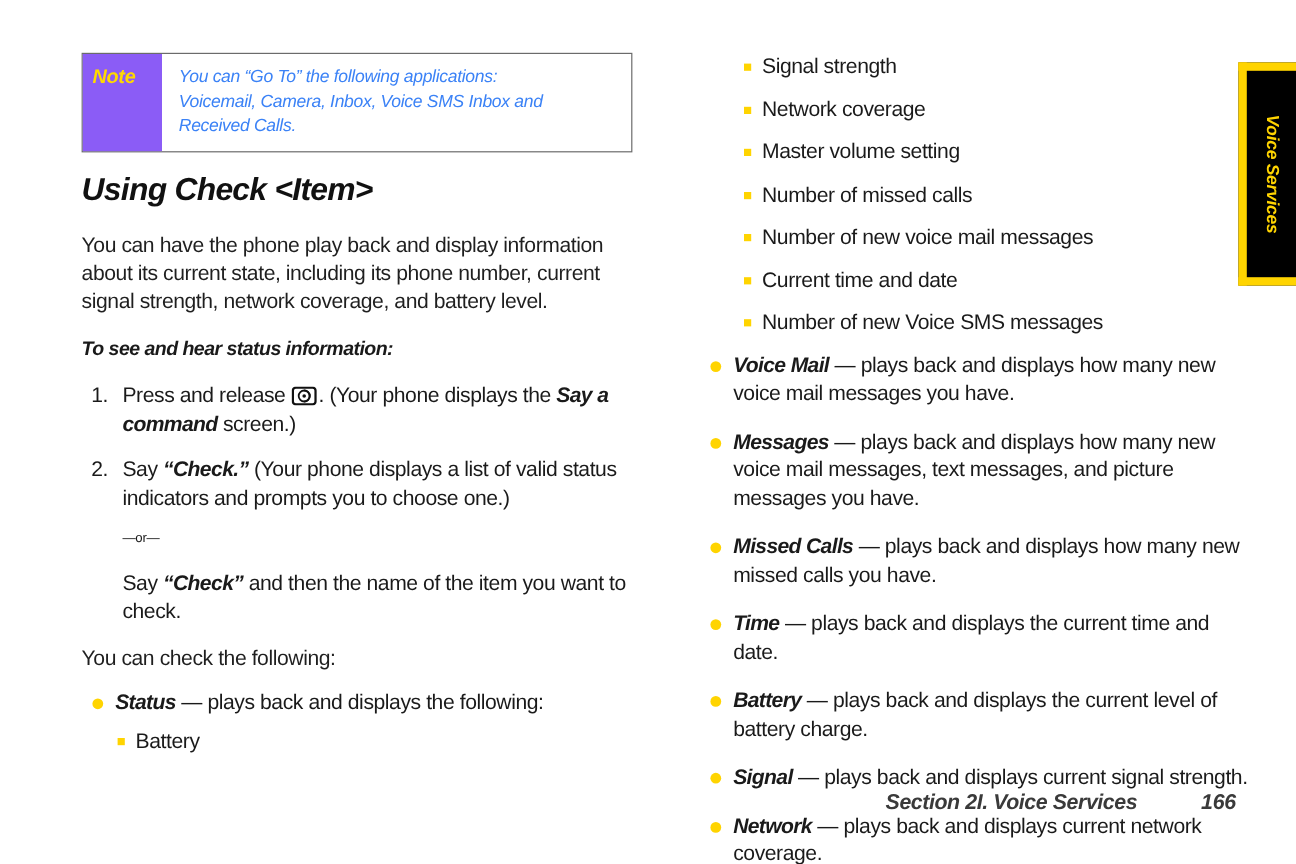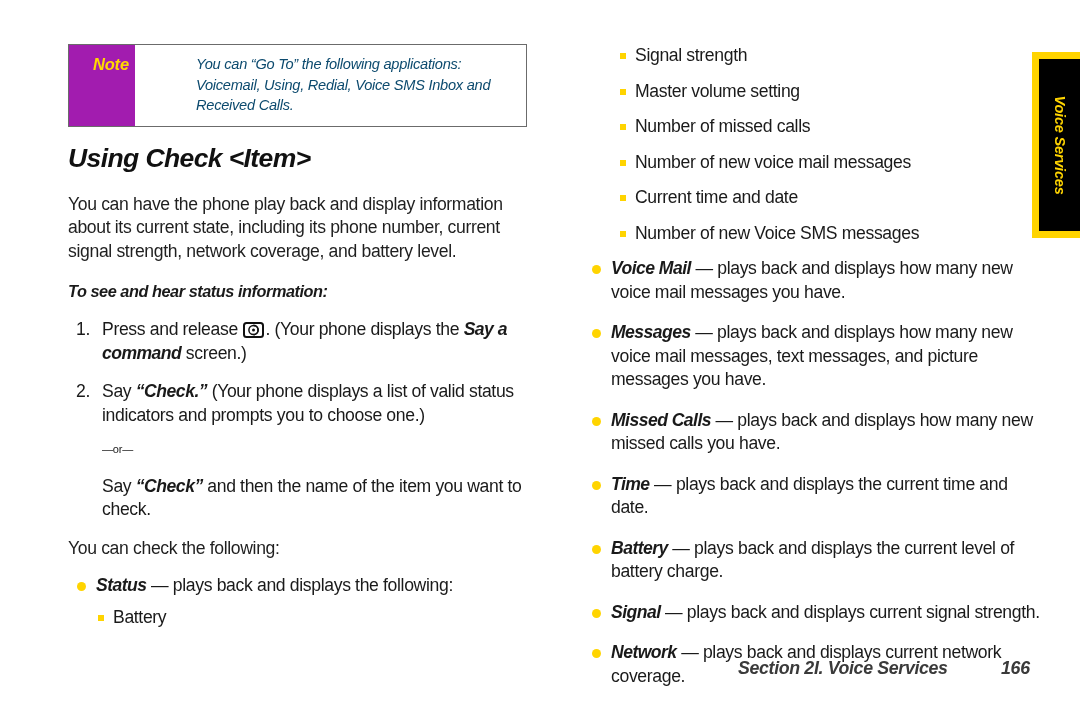--- a/index.html
+++ b/index.html
@@ -39,42 +39,41 @@
   
   .note-box {
     display: flex;
     border: 1.5px solid #6b6b6b;
     width: 459px;
     box-sizing: border-box;
     background: #fff;
     margin-bottom: 16px;
   }
   .note-label-cell {
-    background: #a21caf;
+    background: #8b5cf6;
     width: 66px;
     flex: 0 0 66px;
-    padding: 9px 0 9px 24px;
+    padding: 9px 0 9px 8px;
     box-sizing: border-box;
   }
   .note-label {
     color: #ffd900;
     font-style: italic;
     font-weight: bold;
     font-size: 16.5px;
     line-height: 20px;
     letter-spacing: -0.2px;
   }
   .note-body {
     padding: 9px 12px 10px 14px;
     font-style: italic;
     font-size: 14.6px;
     line-height: 20.5px;
     letter-spacing: -0.25px;
-    color: #0c4a6e;
-    margin-left: 47px;
+    color: #3b82f6;
   }
   .note-body div { white-space: nowrap; }
 
   
   h1.section-heading {
     font-size: 26.5px;
     font-style: italic;
     font-weight: bold;
     letter-spacing: -0.6px;
     margin: 10px 0 20px 0;
@@ -263,21 +262,21 @@
 <div class="page">
 
   <div class="col-left">
 
     <div class="note-box">
       <div class="note-label-cell">
         <span class="note-label">Note</span>
       </div>
       <div class="note-body">
         <div>You can “Go To” the following applications:</div>
-        <div>Voicemail, Using, Redial, Voice SMS Inbox and</div>
+        <div>Voicemail, Camera, Inbox, Voice SMS Inbox and</div>
         <div>Received Calls.</div>
       </div>
     </div>
 
     <h1 class="section-heading">Using Check &lt;Item&gt;</h1>
 
     <p class="body-para">You can have the phone play back and display information about its current state, including its phone number, current signal strength, network coverage, and battery level.</p>
 
     <p class="sub-heading">To see and hear status information:</p>
 
@@ -311,20 +310,21 @@
         </ul>
       </li>
     </ul>
 
   </div>
 
   <div class="col-right">
 
     <ul class="subbullets top-list">
       <li>Signal strength</li>
+      <li>Network coverage</li>
       <li>Master volume setting</li>
       <li>Number of missed calls</li>
       <li>Number of new voice mail messages</li>
       <li>Current time and date</li>
       <li>Number of new Voice SMS messages</li>
     </ul>
 
     <ul class="bullets right-list">
       <li>
         <span class="term">Voice Mail</span> <span>—</span><span> plays back and displays how many new voice mail messages you have.</span>

